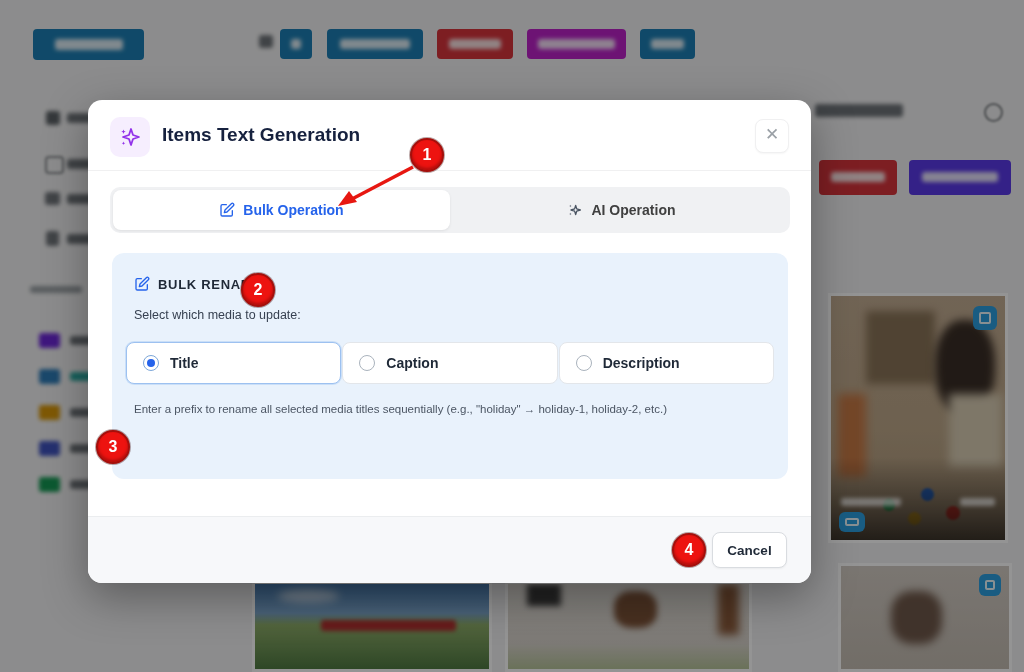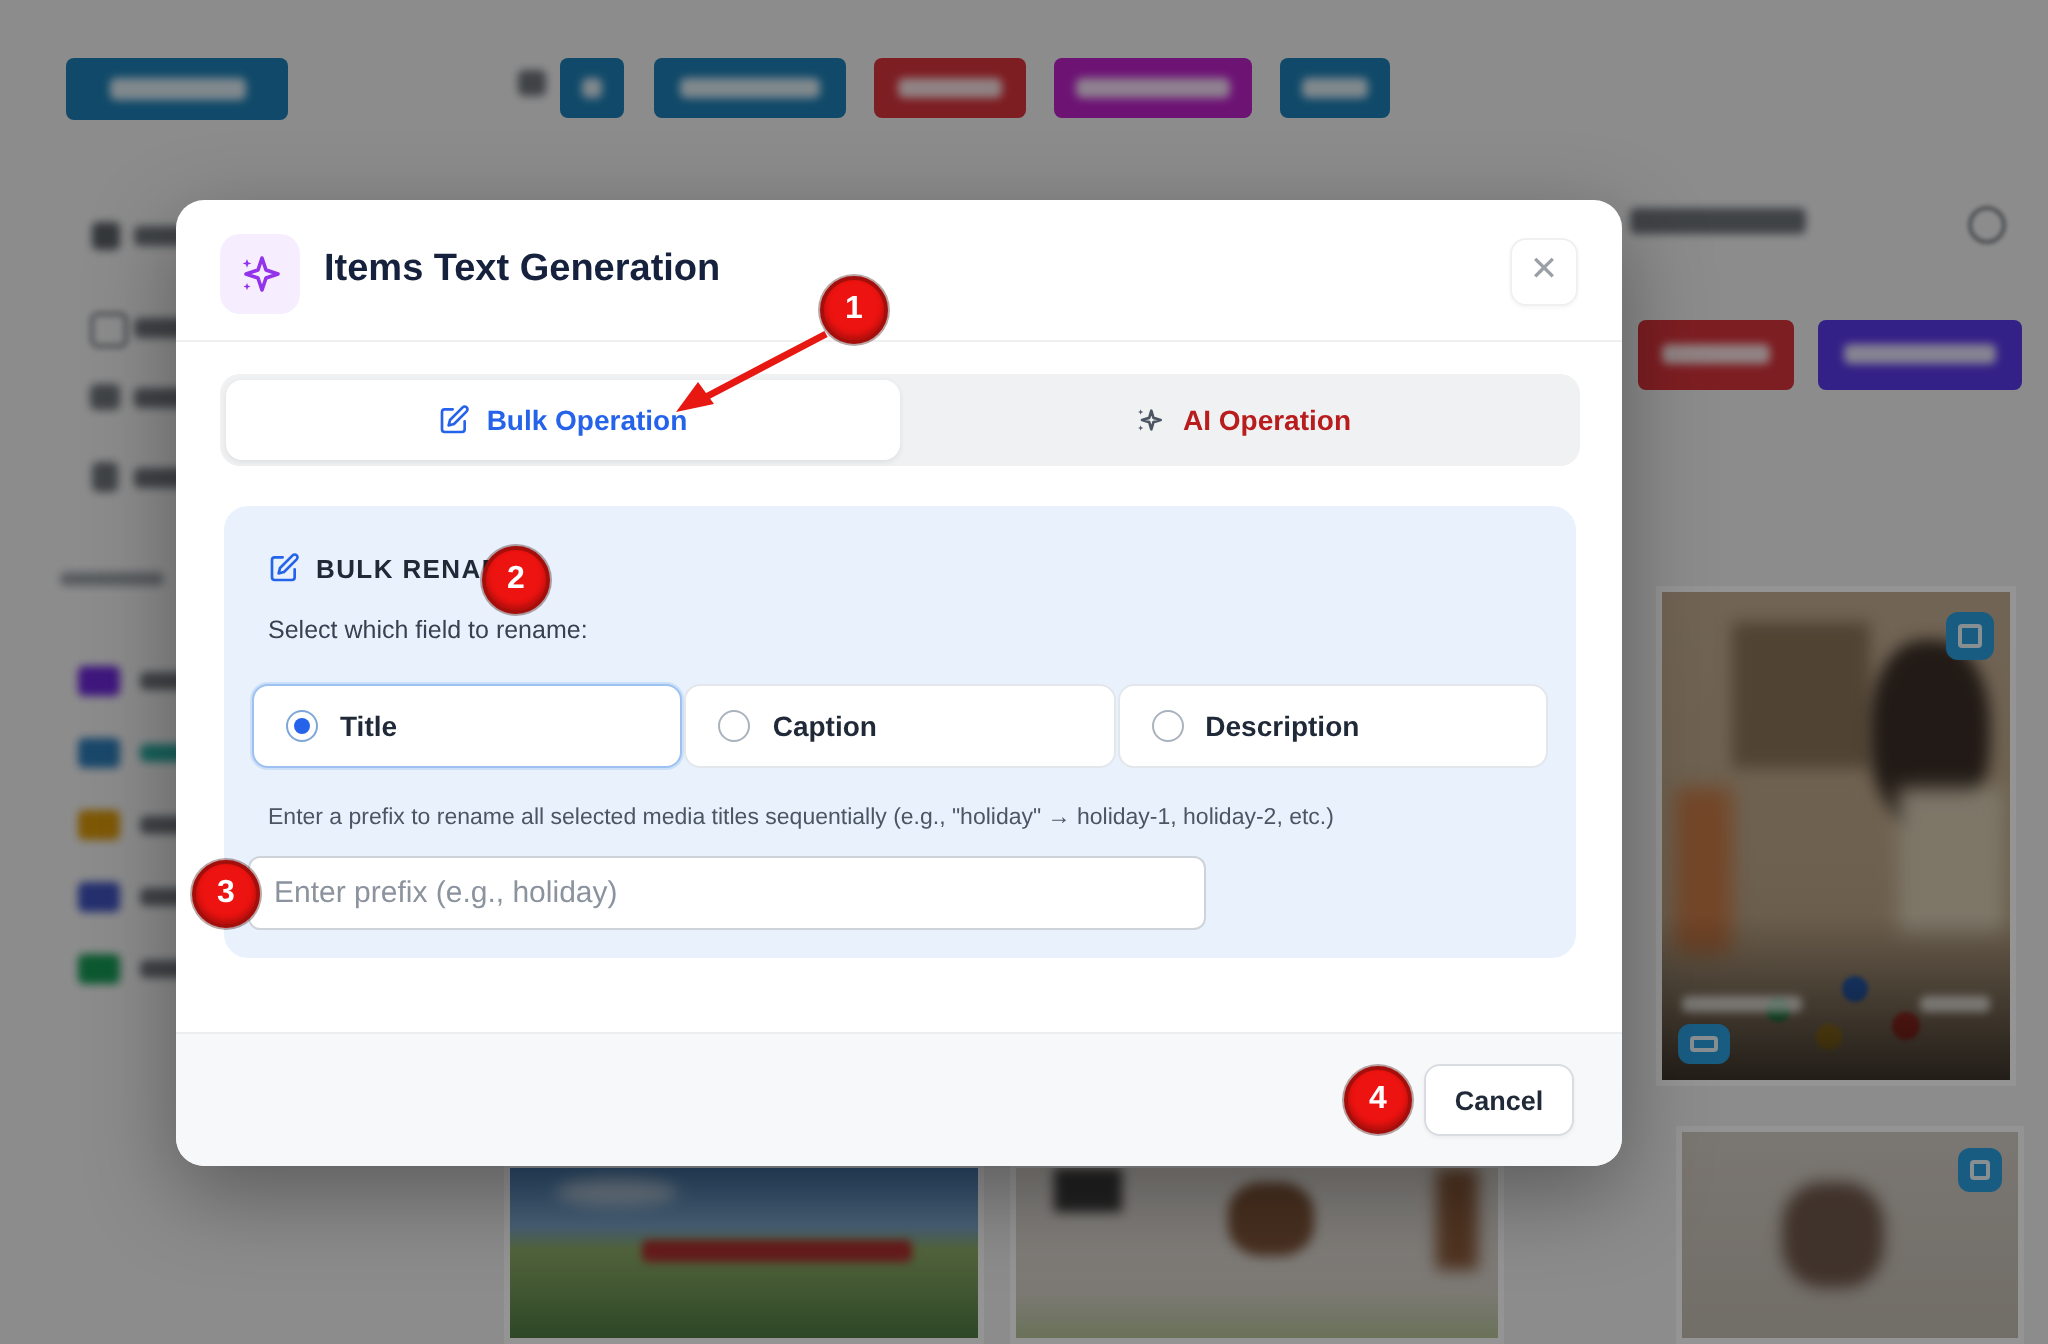--- a/index.html
+++ b/index.html
@@ -27,21 +27,21 @@
   .hdr-icon{position:absolute;left:22px;top:17px;width:40px;height:40px;background:#f6eefe;
             border-radius:10px;display:flex;align-items:center;justify-content:center;}
   .modal-title{position:absolute;left:74px;top:24px;font-size:19px;font-weight:bold;color:#16213e;}
   .close-btn{position:absolute;right:22px;top:19px;width:32px;height:32px;border:1px solid #f0f0f1;
              border-radius:8px;background:#fff;color:#9aa0a6;font-size:17px;line-height:30px;
              text-align:center;box-shadow:0 1px 2px rgba(0,0,0,.04);cursor:pointer;}
 
   .tabbar{position:absolute;left:22px;top:87px;width:680px;height:46px;background:#f0f1f3;
           border-radius:10px;display:flex;padding:0;box-sizing:border-box;}
   .tab{flex:1;display:flex;align-items:center;justify-content:center;gap:8px;font-size:14px;
-       font-weight:bold;color:#b91c1c;border-radius:10px;cursor:pointer;}
+       font-weight:bold;color:#404040;border-radius:10px;cursor:pointer;}
   .tab.active{background:#fff;margin:3px;border-radius:8px;color:#2563eb;box-shadow:0 1px 3px rgba(0,0,0,.08);}
 
   .panel{position:absolute;left:24px;top:153px;width:676px;height:226px;background:#e9f2fc;
          border-radius:12px;box-sizing:border-box;}
   .panel-heading{position:absolute;left:22px;top:23px;display:flex;align-items:center;gap:8px;
                  font-size:13px;font-weight:bold;letter-spacing:.7px;color:#1f2937;}
   .field-label{position:absolute;left:22px;top:55px;font-size:12.5px;color:#374151;}
   .opt-row{position:absolute;left:14px;top:89px;width:648px;display:flex;gap:1px;}
   .opt-card{flex:1;height:42px;background:#fff;border:1px solid #e3e6ea;border-radius:8px;
             display:flex;align-items:center;gap:11px;padding-left:16px;box-sizing:border-box;
@@ -211,40 +211,39 @@
     <div class="panel">
       <div class="panel-heading">
         <span style="display:flex;">
           <svg width="16" height="16" viewBox="0 0 24 24" fill="none" stroke="#2563eb" stroke-width="2" stroke-linecap="round" stroke-linejoin="round">
             <path d="M11 4H5a2 2 0 0 0-2 2v13a2 2 0 0 0 2 2h13a2 2 0 0 0 2-2v-6"></path>
             <path d="M18.5 2.5a2.1 2.1 0 0 1 3 3L12 15l-4 1 1-4 9.5-9.5z"></path>
           </svg>
         </span>
         <span>BULK RENAME</span>
       </div>
-      <div class="field-label">Select which field to rename:</div>
+      <div class="field-label">Select which media to update:</div>
 
       <div class="opt-row">
         <div class="opt-card selected">
           <span class="radio on"></span>
           <span>Title</span>
         </div>
         <div class="opt-card">
           <span class="radio"></span>
           <span>Caption</span>
         </div>
         <div class="opt-card">
           <span class="radio"></span>
           <span>Description</span>
         </div>
       </div>
 
       <div class="helper">Enter a prefix to rename all selected media titles sequentially (e.g., "holiday" → holiday-1, holiday-2, etc.)</div>
 
-      <input class="prefix-input" type="text" placeholder="Enter prefix (e.g., holiday)" style="">
     </div>
 
     <div class="modal-footer">
       <button class="cancel-btn">Cancel</button>
     </div>
   </div>
 
   <svg class="anno-svg" width="1024" height="672" viewBox="0 0 1024 672" style="z-index:29;">
     <path d="M413 167 L352 199" stroke="#e71711" stroke-width="3.5" fill="none"></path>
     <polygon points="338,206 349,191 357,202" fill="#e71711"></polygon>

